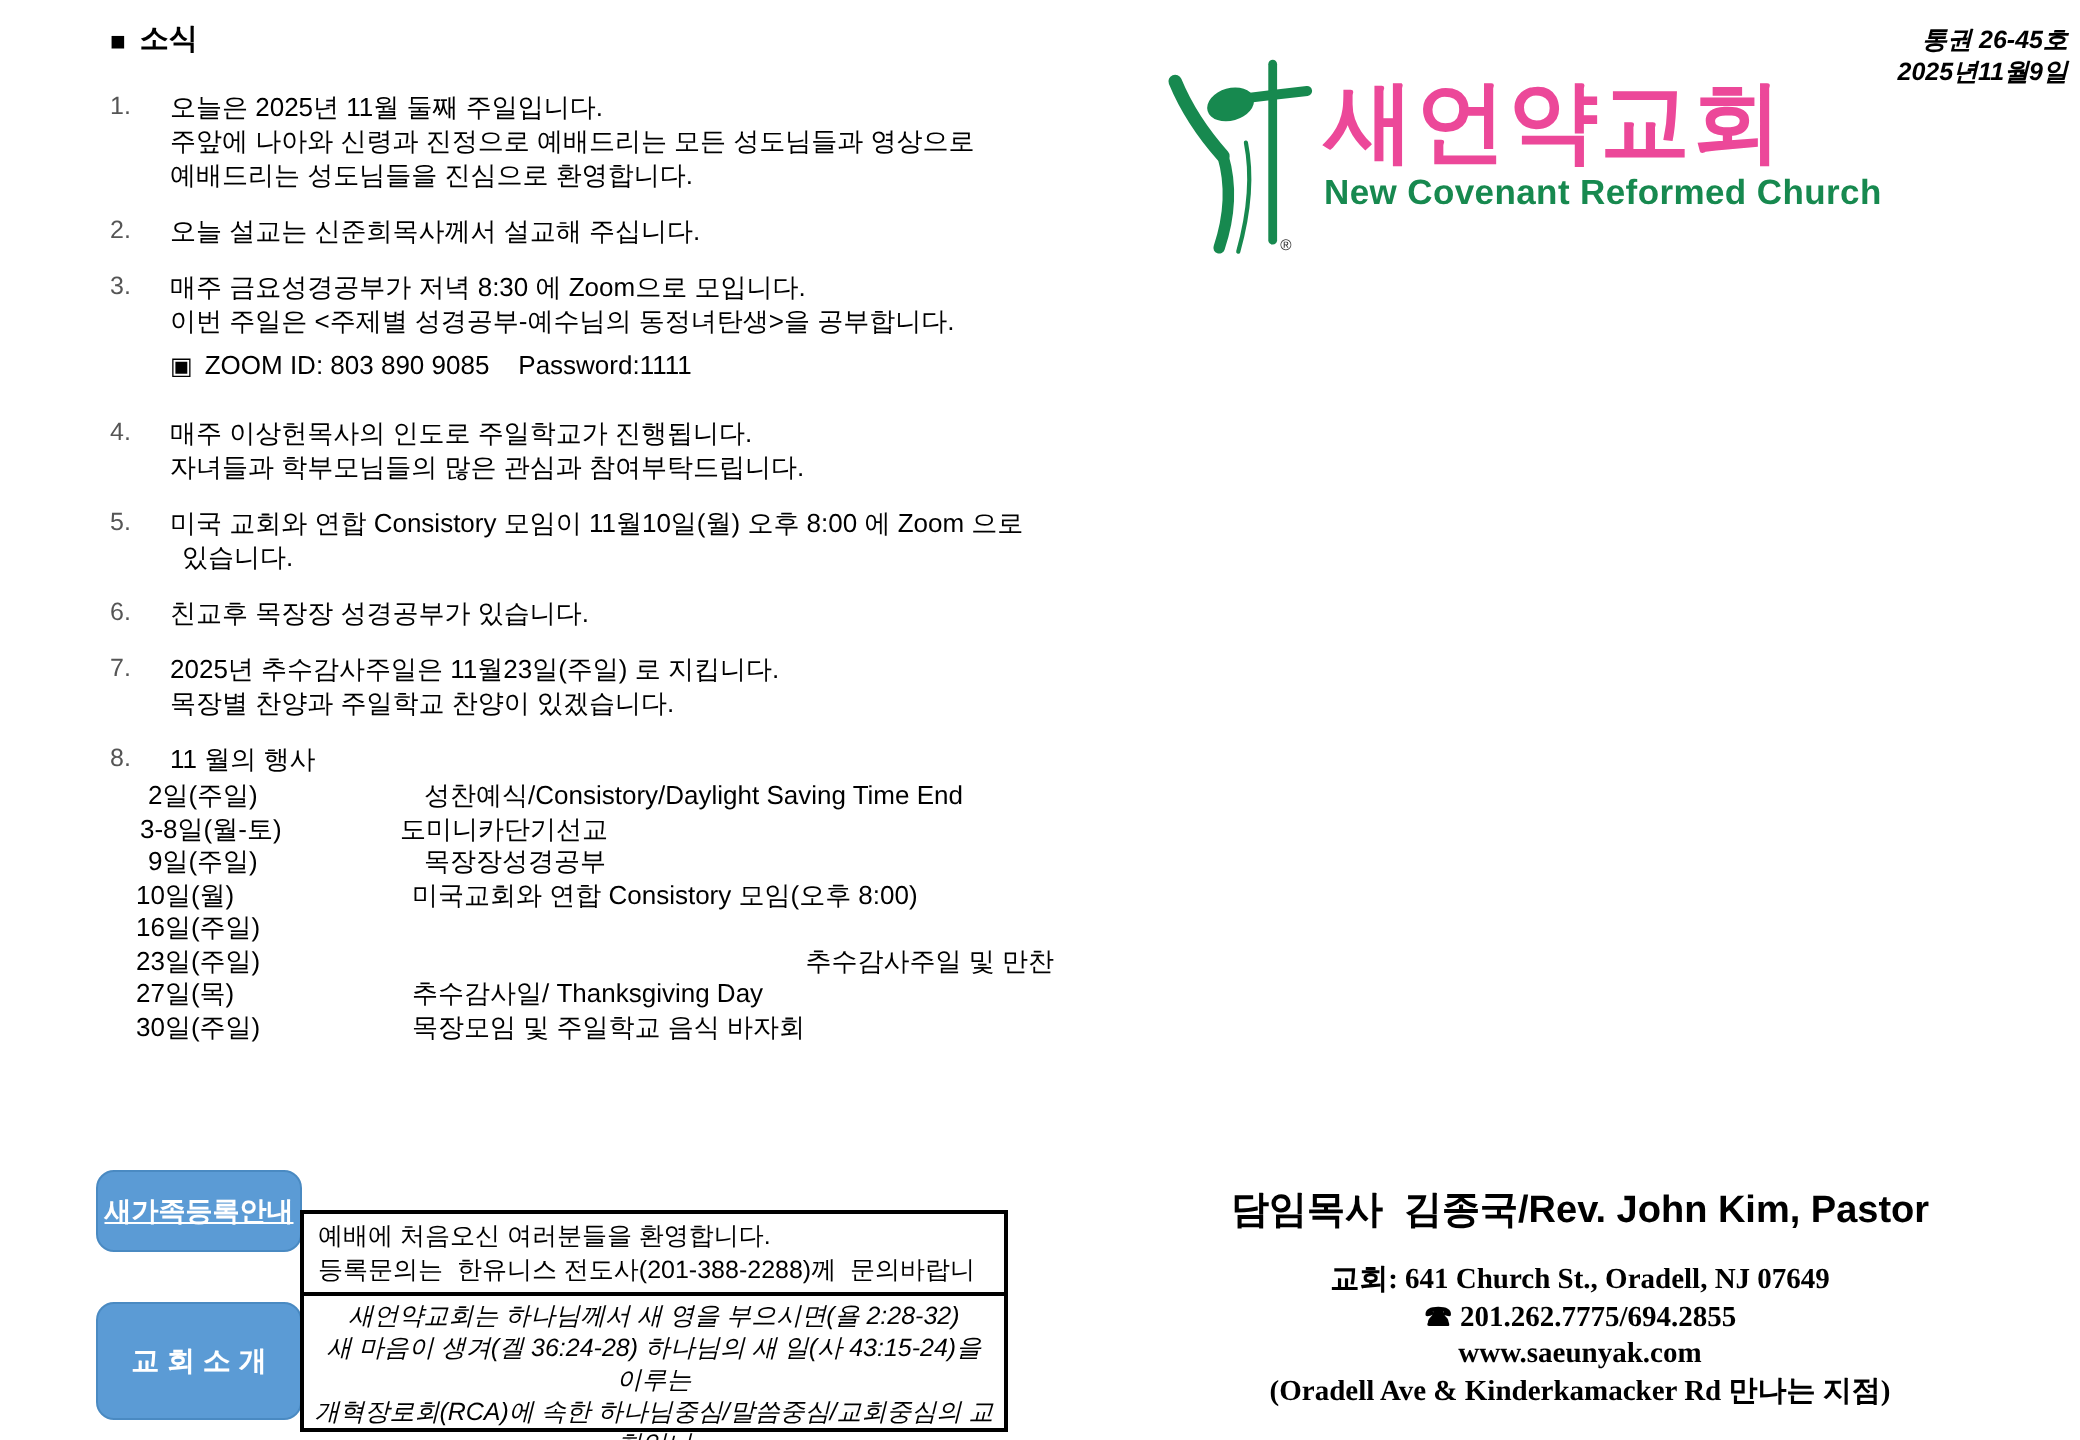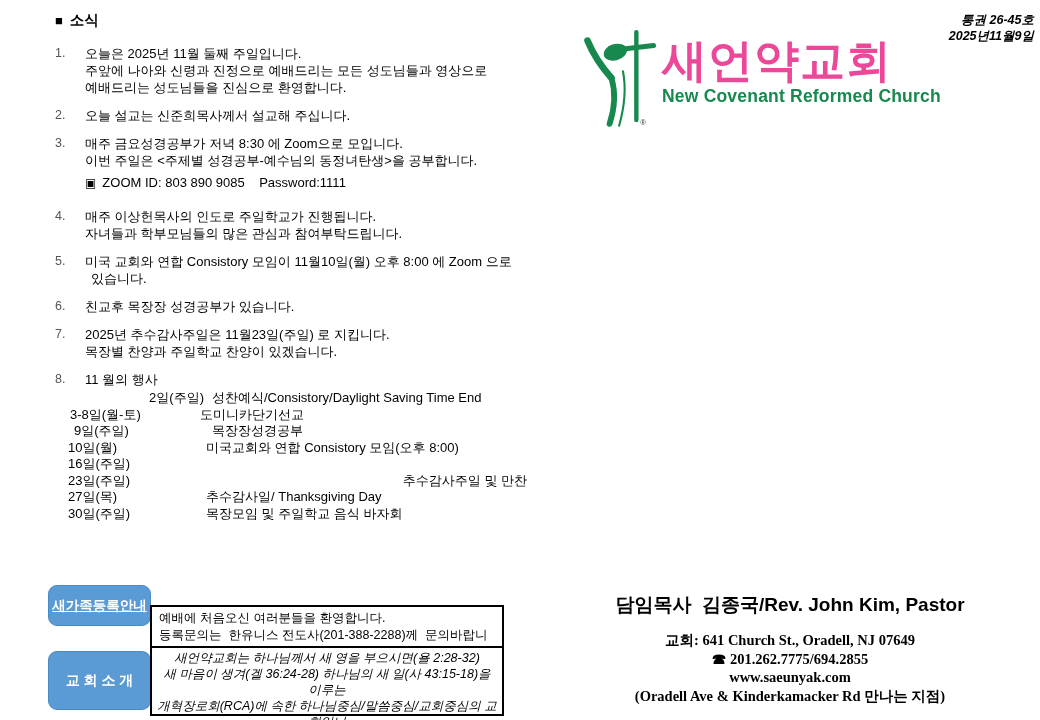--- a/index.html
+++ b/index.html
@@ -121,21 +121,21 @@
 
     <div class="item" style="margin-bottom:2px;">
       <span class="num">8.</span>
       <div class="lines">
         <div>11 월의 행사</div>
       </div>
     </div>
 
     <div class="schedule">
       <div class="sched-row">
-        <span class="sched-date" style="padding-left:12px;text-align:right;">2일(주일)</span>
+        <span class="sched-date" style="padding-left:12px;">2일(주일)</span>
         <span class="sched-event" style="padding-left:8px;">성찬예식/Consistory/Daylight Saving Time End</span>
       </div>
       <div class="sched-row">
         <span class="sched-date" style="padding-left:8px;">3-8일(월-토)</span>
         <span class="sched-event">도미니카단기선교</span>
       </div>
       <div class="sched-row">
         <span class="sched-date" style="padding-left:12px;">9일(주일)</span>
         <span class="sched-event" style="padding-left:8px;">목장장성경공부</span>
       </div>
@@ -191,21 +191,21 @@
   <div class="white-box b1">
     <div class="pre">예배에 처음오신 여러분들을 환영합니다.</div>
     <div class="pre">등록문의는  한유니스 전도사(201-388-2288)께  문의바랍니다.</div>
   </div>
 
   <div class="blue-label l2">
     <span>교 회 소 개</span>
   </div>
   <div class="white-box b2">
     <div>새언약교회는 하나님께서 새 영을 부으시면(욜 2:28-32)</div>
-    <div>새 마음이 생겨(겔 36:24-28) 하나님의 새 일(사 43:15-18)을 이루는</div>
+    <div>새 마음이 생겨(겔 36:24-28) 하나님의 새 일(사 43:15-24)을 이루는</div>
     <div>개혁장로회(RCA)에 속한 하나님중심/말씀중심/교회중심의 교회입니</div>
 
   </div>
 
   <div class="pastor">
     <div class="pastor-title pre">담임목사  김종국/Rev. John Kim, Pastor</div>
     <div class="pastor-contact">
       <div>교회: 641 Church St., Oradell, NJ 07649</div>
       <div>
         <span>☎</span>

